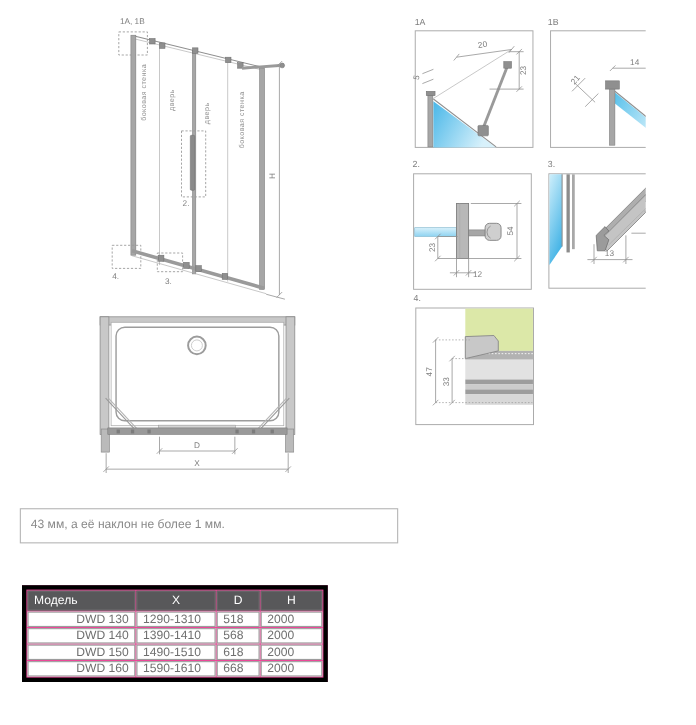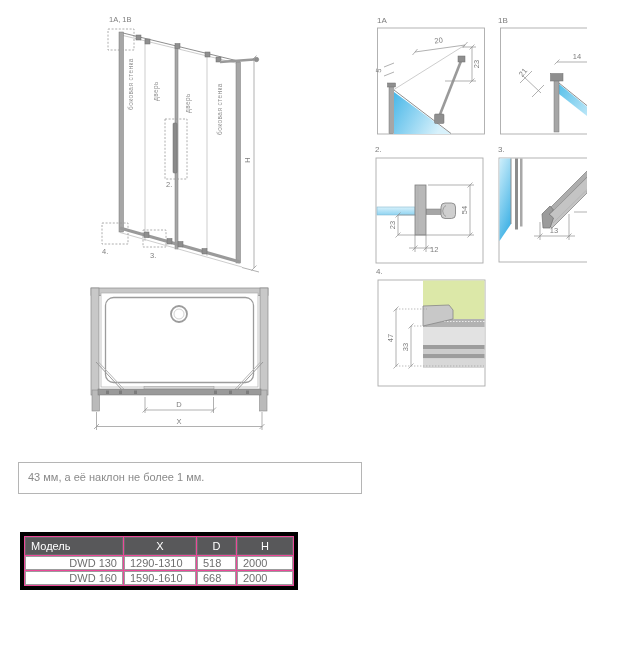--- a/index.html
+++ b/index.html
@@ -310,20 +310,32 @@
       </tr>
     </thead>
     <tbody>
       <tr>
         <td class="t-l">DWD 130</td>
         <td>1290-1310</td>
         <td>518</td>
         <td>2000</td>
       </tr>
       <tr>
+        <td class="t-l">DWD 140</td>
+        <td>1390-1410</td>
+        <td>568</td>
+        <td>2000</td>
+      </tr>
+      <tr>
+        <td class="t-l">DWD 150</td>
+        <td>1490-1510</td>
+        <td>618</td>
+        <td>2000</td>
+      </tr>
+      <tr>
         <td class="t-l">DWD 160</td>
         <td>1590-1610</td>
         <td>668</td>
         <td>2000</td>
       </tr>
     </tbody>
   </table>
 
 </div>
 

